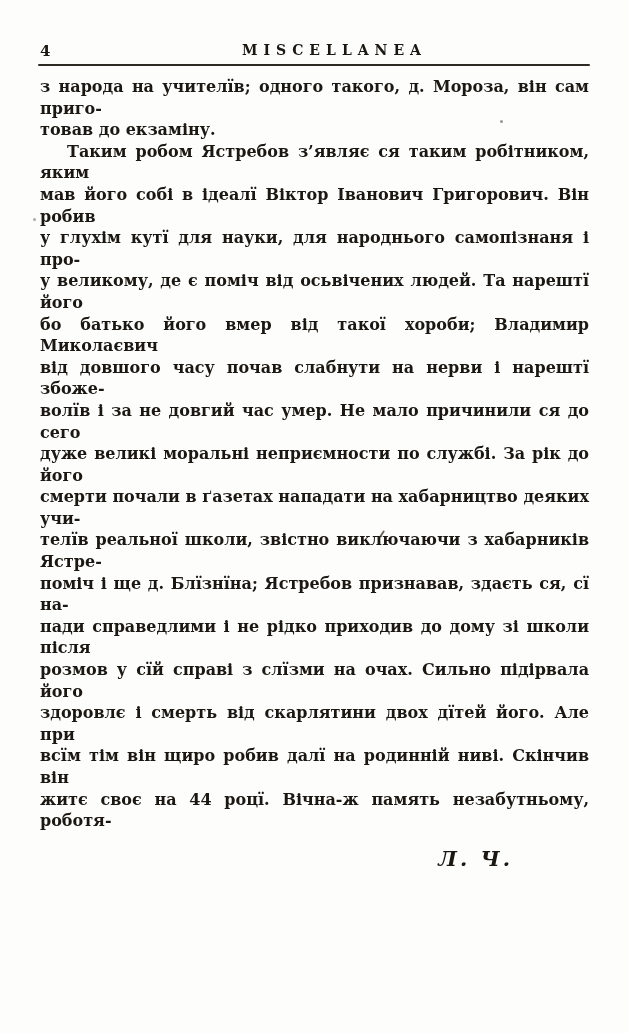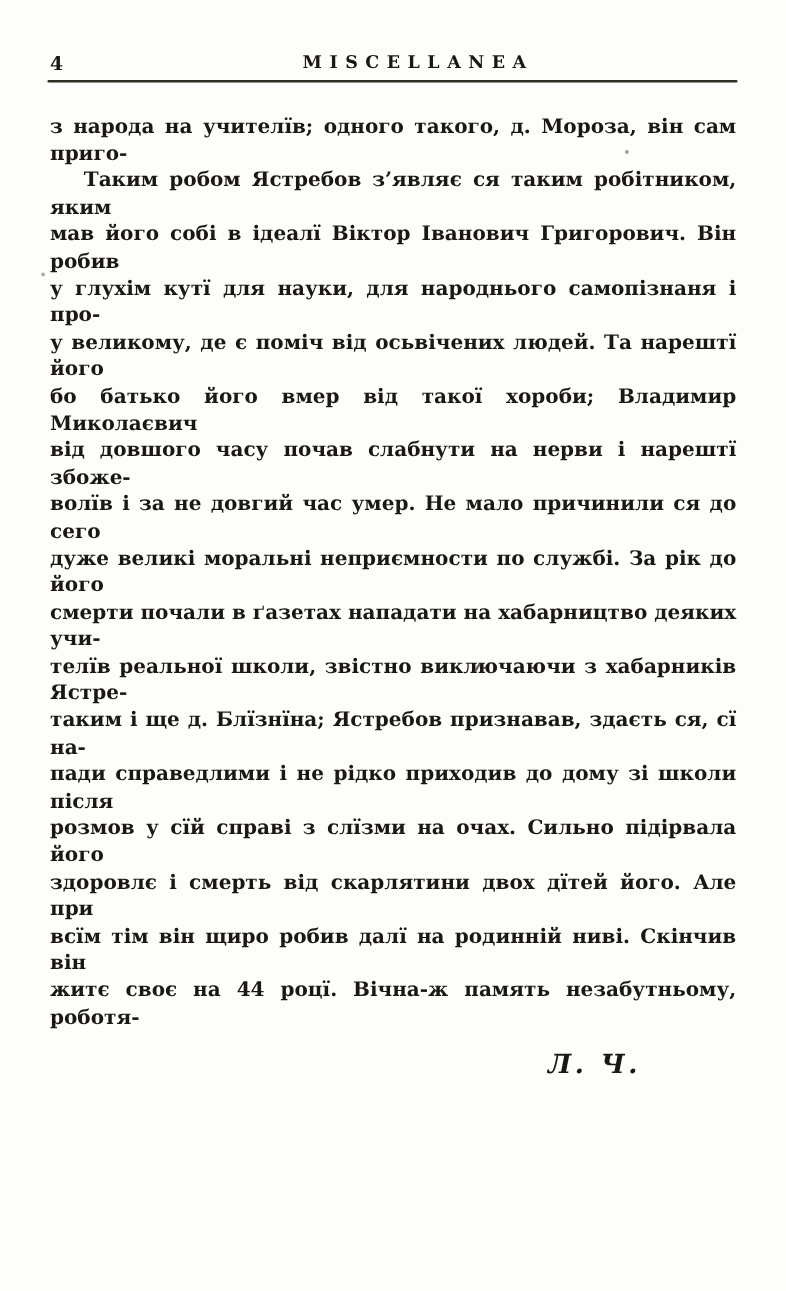--- a/index.html
+++ b/index.html
@@ -41,21 +41,21 @@
     left: 38px;
     top: 64px;
     width: 552px;
     height: 2px;
     background: #2e2a24;
     border-radius: 1px;
   }
   .text-block {
     position: absolute;
     left: 40px;
-    top: 90px;
+    top: 76px;
     width: 549px;
     font-size: 16px;
     font-weight: bold;
     line-height: 21.6px;
   }
   .line {
     text-align: justify;
     text-align-last: justify;
     white-space: normal;
   }
@@ -113,34 +113,35 @@
   <header class="page-header">
     <span class="page-number">4</span>
     <span class="running-title">MISCELLANEA</span>
     <div class="header-rule"></div>
   </header>
 
   <main class="text-block">
 
     <div class="paragraph">
       <div class="line">з народа на учителїв; одного такого, д. Мороза, він сам приго-</div>
+      <div class="line last">товав до екзаміну.</div>
     </div>
 
     <div class="paragraph">
       <div class="line indent">Таким робом Ястребов з’являє ся таким робітником, яким</div>
       <div class="line">мав його собі в ідеалї Віктор Іванович Григорович. Він робив</div>
       <div class="line">у глухім кутї для науки, для народнього самопізнаня і про-</div>
       <div class="line">у великому, де є поміч від осьвічених людей. Та нарештї його</div>
       <div class="line">бо батько його вмер від такої хороби; Владимир Миколаєвич</div>
       <div class="line">від довшого часу почав слабнути на нерви і нарештї збоже-</div>
       <div class="line">волїв і за не довгий час умер. Не мало причинили ся до сего</div>
       <div class="line">дуже великі моральні неприємности по службі. За рік до його</div>
       <div class="line">смерти почали в ґазетах нападати на хабарництво деяких учи-</div>
       <div class="line">телїв реальної школи, звістно виключаючи з хабарників Ястре-</div>
-      <div class="line">таким і ще д. Блїзнїна; Ястребов признавав, здаєть ся, сї на-</div>
+      <div class="line">поміч і ще д. Блїзнїна; Ястребов признавав, здаєть ся, сї на-</div>
       <div class="line">пади справедлими і не рідко приходив до дому зі школи після</div>
       <div class="line">розмов у сїй справі з слїзми на очах. Сильно підірвала його</div>
       <div class="line">здоровлє і смерть від скарлятини двох дїтей його. Але при</div>
       <div class="line">всїм тім він щиро робив далї на родинній ниві. Скінчив він</div>
       <div class="line">житє своє на 44 роцї. Вічна-ж память незабутньому, роботя-</div>
     </div>
 
     <div class="signature">Л. Ч.</div>
   </main>
 

